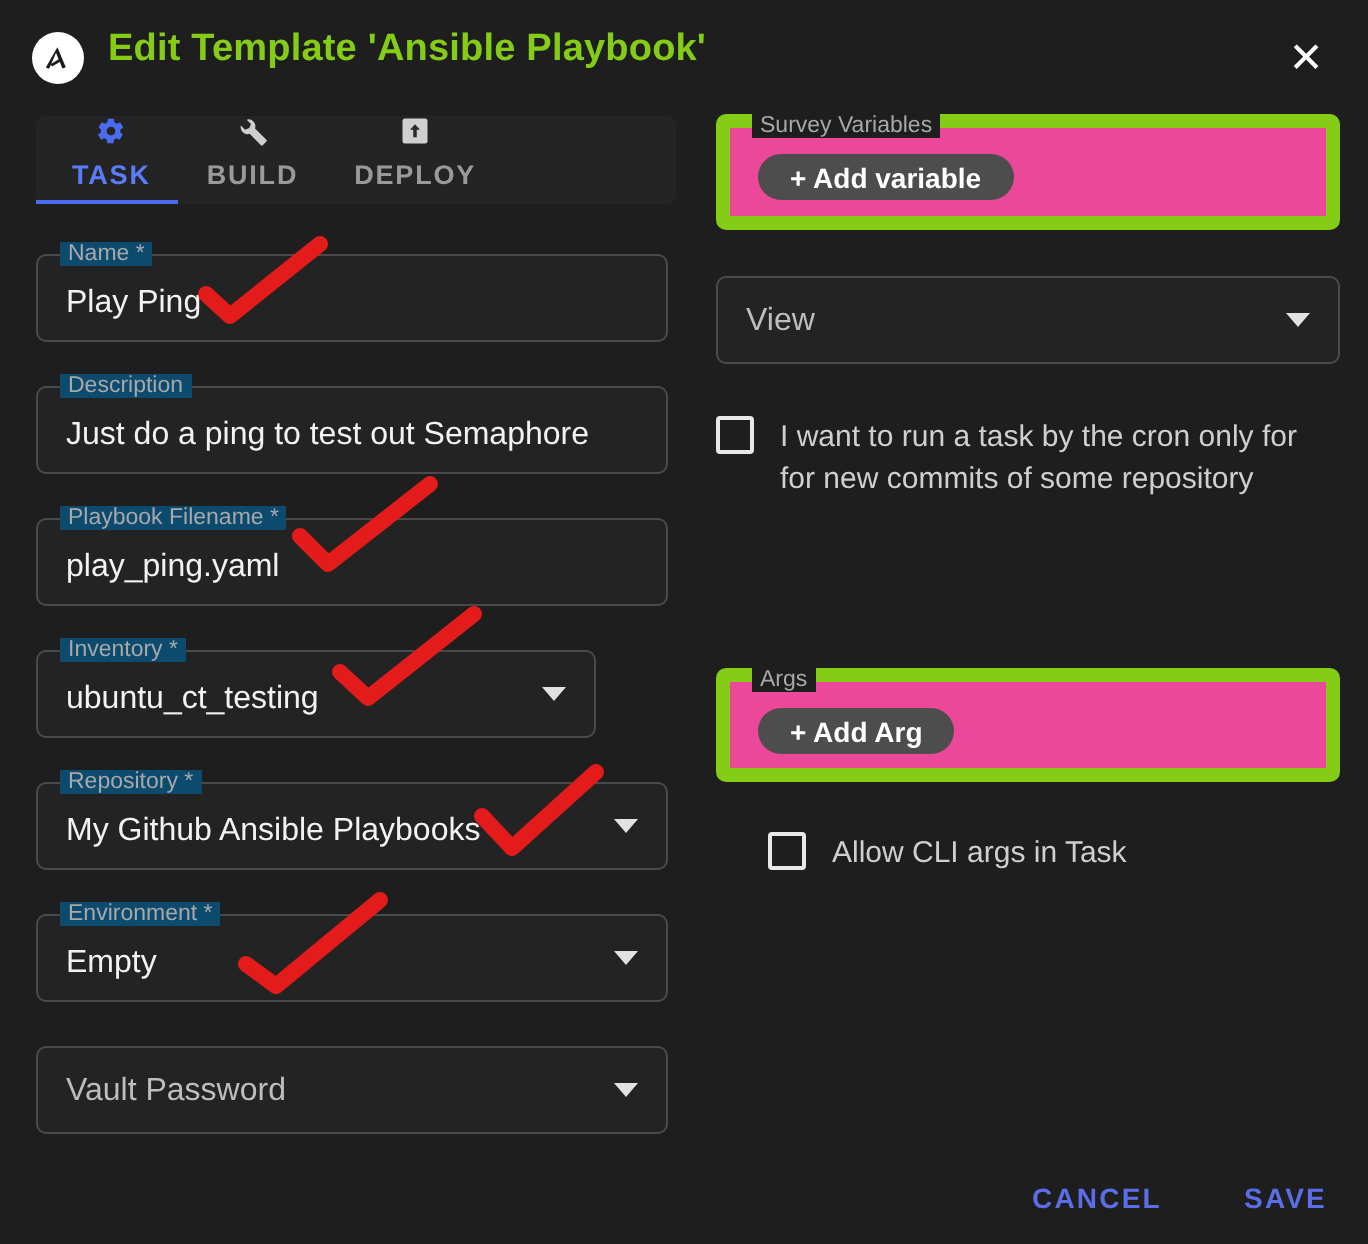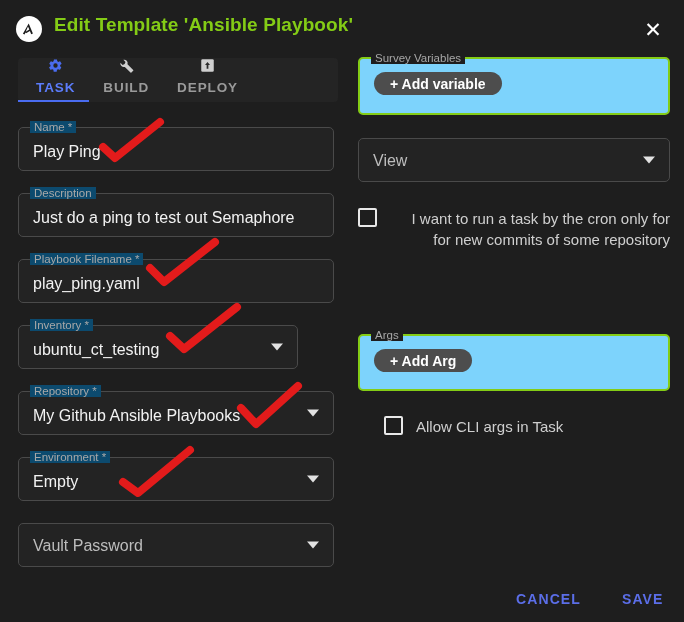--- a/index.html
+++ b/index.html
@@ -74,40 +74,40 @@
   .caret {
     position: absolute; right: 14px; top: 50%; transform: translateY(-50%);
     width: 0; height: 0;
     border-left: 6px solid transparent; border-right: 6px solid transparent;
     border-top: 7px solid #e2e2e2;
   }
 
   
   .box {
     position: absolute;
-    border: 2px solid #84cc16; border-radius: 5px;
-    background: #7dd3fc;
+    border: 7px solid #84cc16; border-radius: 5px;
+    background: #ec4899;
   }
   .box .legend {
     position: absolute; left: 11px; top: -7px;
     background: #1e1e1e; padding: 0 4px;
     font-size: 11.5px; color: #a8a8a8; white-space: nowrap;
   }
   .pill {
     position: absolute;
     background: #4d4d4d; color: #ffffff;
     border: none; border-radius: 16px;
     font-size: 14px; font-weight: bold;
     font-family: "Liberation Sans", sans-serif;
     cursor: pointer; padding: 0 16px; height: 23px;
     display: flex; align-items: center; justify-content: center;
   }
 
   
-  .cbrow { position: absolute; display: flex; align-items: flex-start; cursor: pointer; text-align: right; }
+  .cbrow { position: absolute; display: flex; align-items: flex-start; cursor: pointer; }
   .cbox {
     width: 19px; height: 19px; flex: 0 0 19px;
     border: 2px solid #e8e8e8; border-radius: 2px; background: transparent;
   }
   .cblabel {
     margin-left: 13px; font-size: 15px; color: #cfcfcf; line-height: 21px;
   }
 
   
   .footer-btn {

